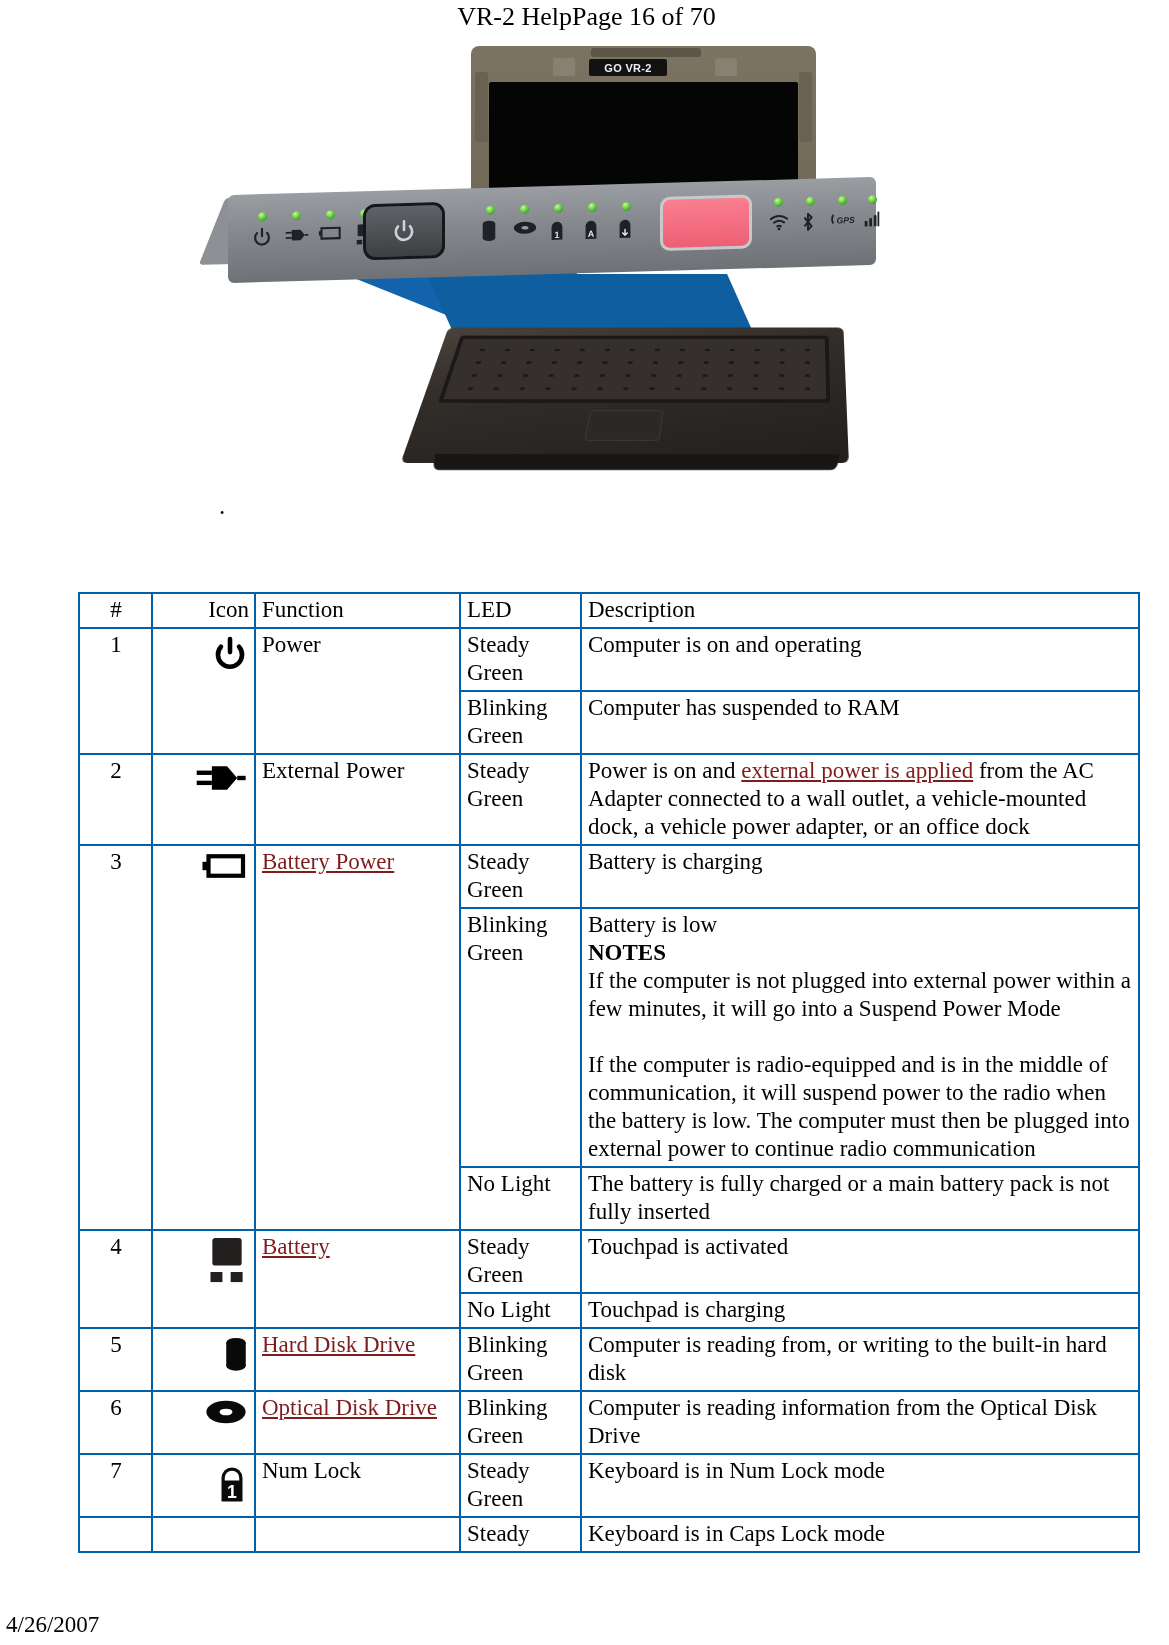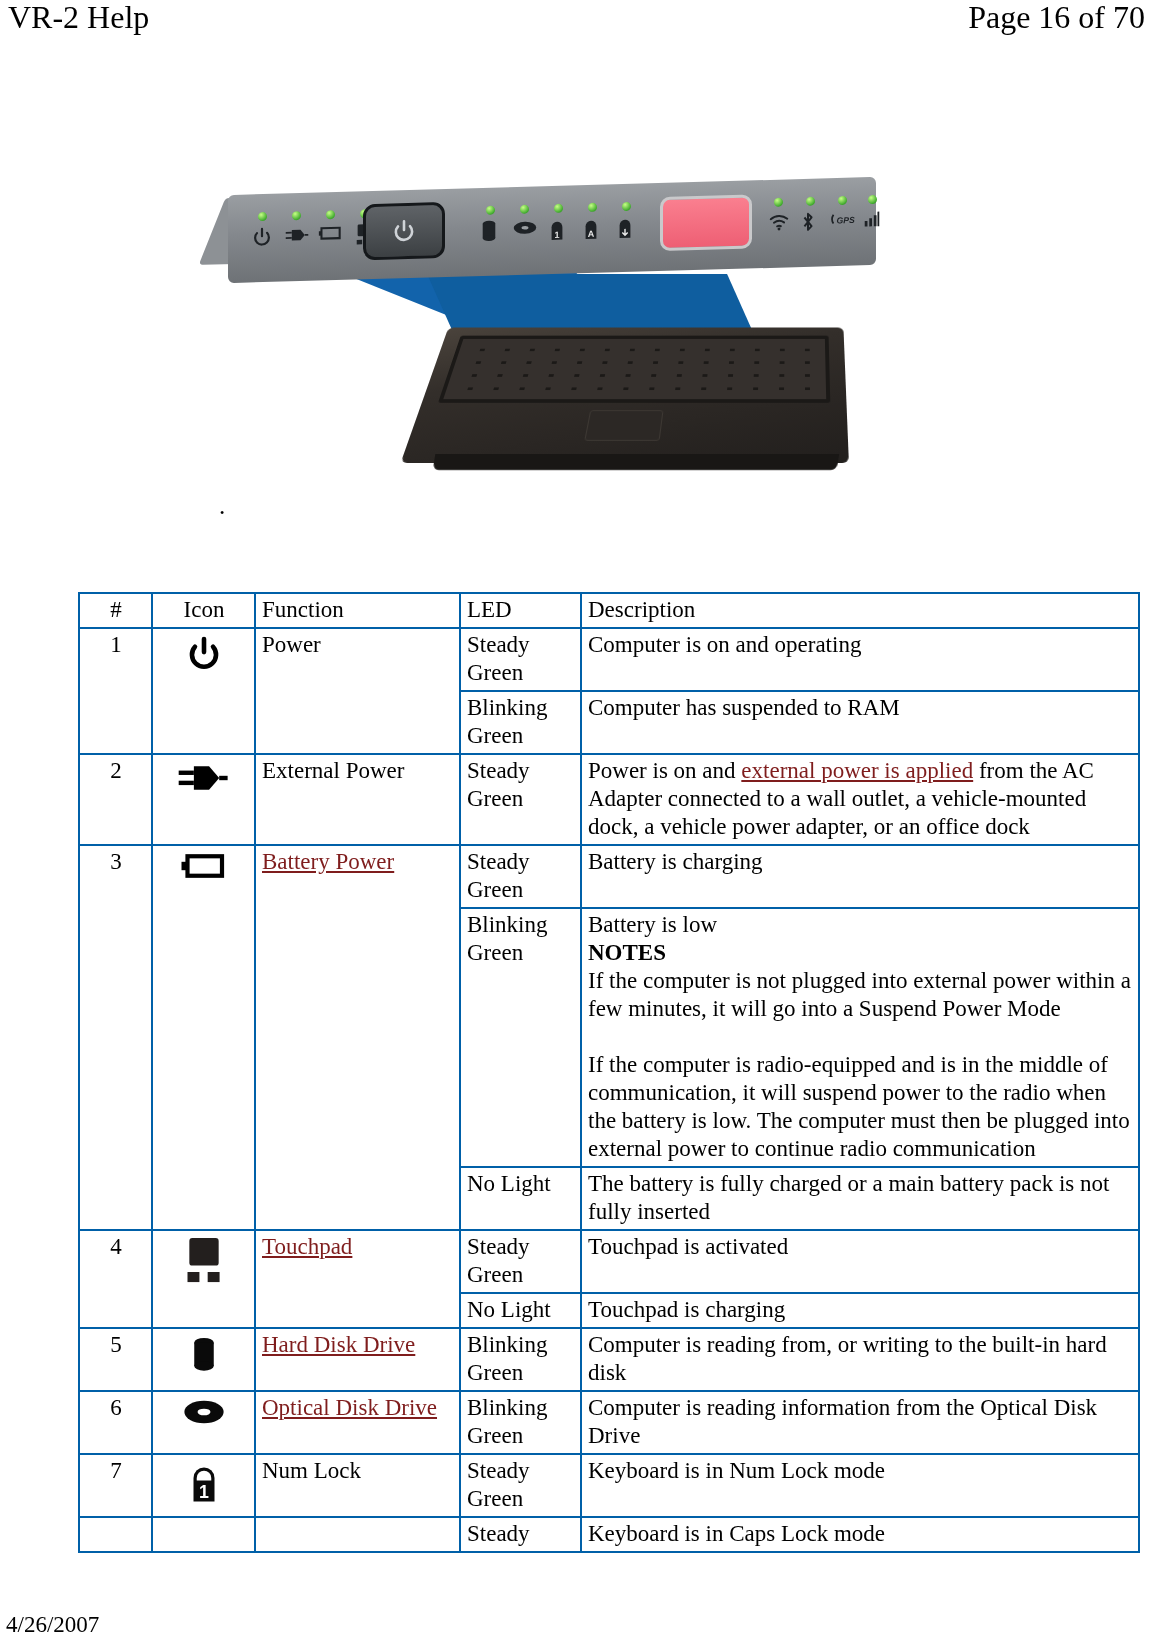--- a/index.html
+++ b/index.html
@@ -18,24 +18,24 @@
 
   
   .page-header {
     position: absolute;
     top: 0px;
     left: 0px;
     width: 1169px;
     height: 34px;
     display: flex;
     align-items: flex-start;
-    justify-content: space-between;
-    padding: 2px 24px 0 8px;
+    justify-content: center;
+    padding: 2px 4px 0 8px;
     box-sizing: border-box;
-    font-size: 32px;
+    font-size: 26px;
     line-height: 30px;
   }
 
   
   .photo-wrap {
     position: absolute;
     top: 38px;
     left: 0px;
     width: 1169px;
     height: 460px;
@@ -284,21 +284,21 @@
     font-weight: normal;
     background: #ffffff;
   }
   .c-num  { width: 60px;  text-align: center; }
   .c-icon { width: 90px;  text-align: center; }
   .c-fn   { width: 192px; }
   .c-led  { width: 108px; margin-left: 24px; }
   .c-desc { width: 545px; border-radius: 15px; }
 
   .led-table td.c-num, .led-table th.c-num { text-align: center; }
-  .led-table td.c-icon, .led-table th.c-icon { text-align: center; }
+  .led-table td.c-icon, .led-table th.c-icon { text-align: right; }
   th.c-num, th.c-icon { text-align: center; }
   th.c-fn, th.c-led, th.c-desc { text-align: left; }
 
   .lnk {
     color: #7f1d1d;
     text-decoration: underline;
   }
   .notes-b { font-weight: bold; }
   .blankline { display: block; height: 28px; }
 
@@ -337,20 +337,29 @@
 <body>
 
 <div class="page-header">
   <span>VR-2 Help</span>
   <span>Page 16 of 70</span>
 </div>
 
 <div class="photo-wrap">
   <div class="photo">
 
+    <div class="lid">
+      <div class="lid-hinge"></div>
+      <div class="lid-vent-l"></div>
+      <div class="lid-vent-r"></div>
+      <div class="lid-badge">GO VR-2</div>
+      <div class="lid-ear-l"></div>
+      <div class="lid-ear-r"></div>
+      <div class="screen"></div>
+    </div>
 
     <div class="wedge"></div>
     <div class="wedge2"></div>
 
     <div class="base">
       <div class="kb-area"></div>
       <div class="touch-pad"></div>
     </div>
     <div class="base-foot"></div>
 
@@ -577,21 +586,21 @@
         <span class="ic ic-touch">
           <svg viewBox="0 0 24 26" width="44" height="48">
               <g fill="#231f1e">
             <rect x="4" y="0.5" width="16" height="15" rx="1.6"></rect>
                 <rect x="3" y="19" width="6.5" height="5.5"></rect>
                 <rect x="14" y="19" width="6.5" height="5.5"></rect>
               </g>
             </svg>
         </span>
       </td>
-      <td class="c-fn" rowspan="2"><a class="lnk" href="#">Touchpad</a></td>
+      <td class="c-fn" rowspan="2"><a class="lnk" href="#">Battery</a></td>
       <td class="c-led">Steady Green</td>
       <td class="c-desc">Touchpad is activated</td>
     </tr>
     <tr>
       <td class="c-led">No Light</td>
       <td class="c-desc">Touchpad is charging</td>
     </tr>
 
     <tr>
       <td class="c-num">5</td>

